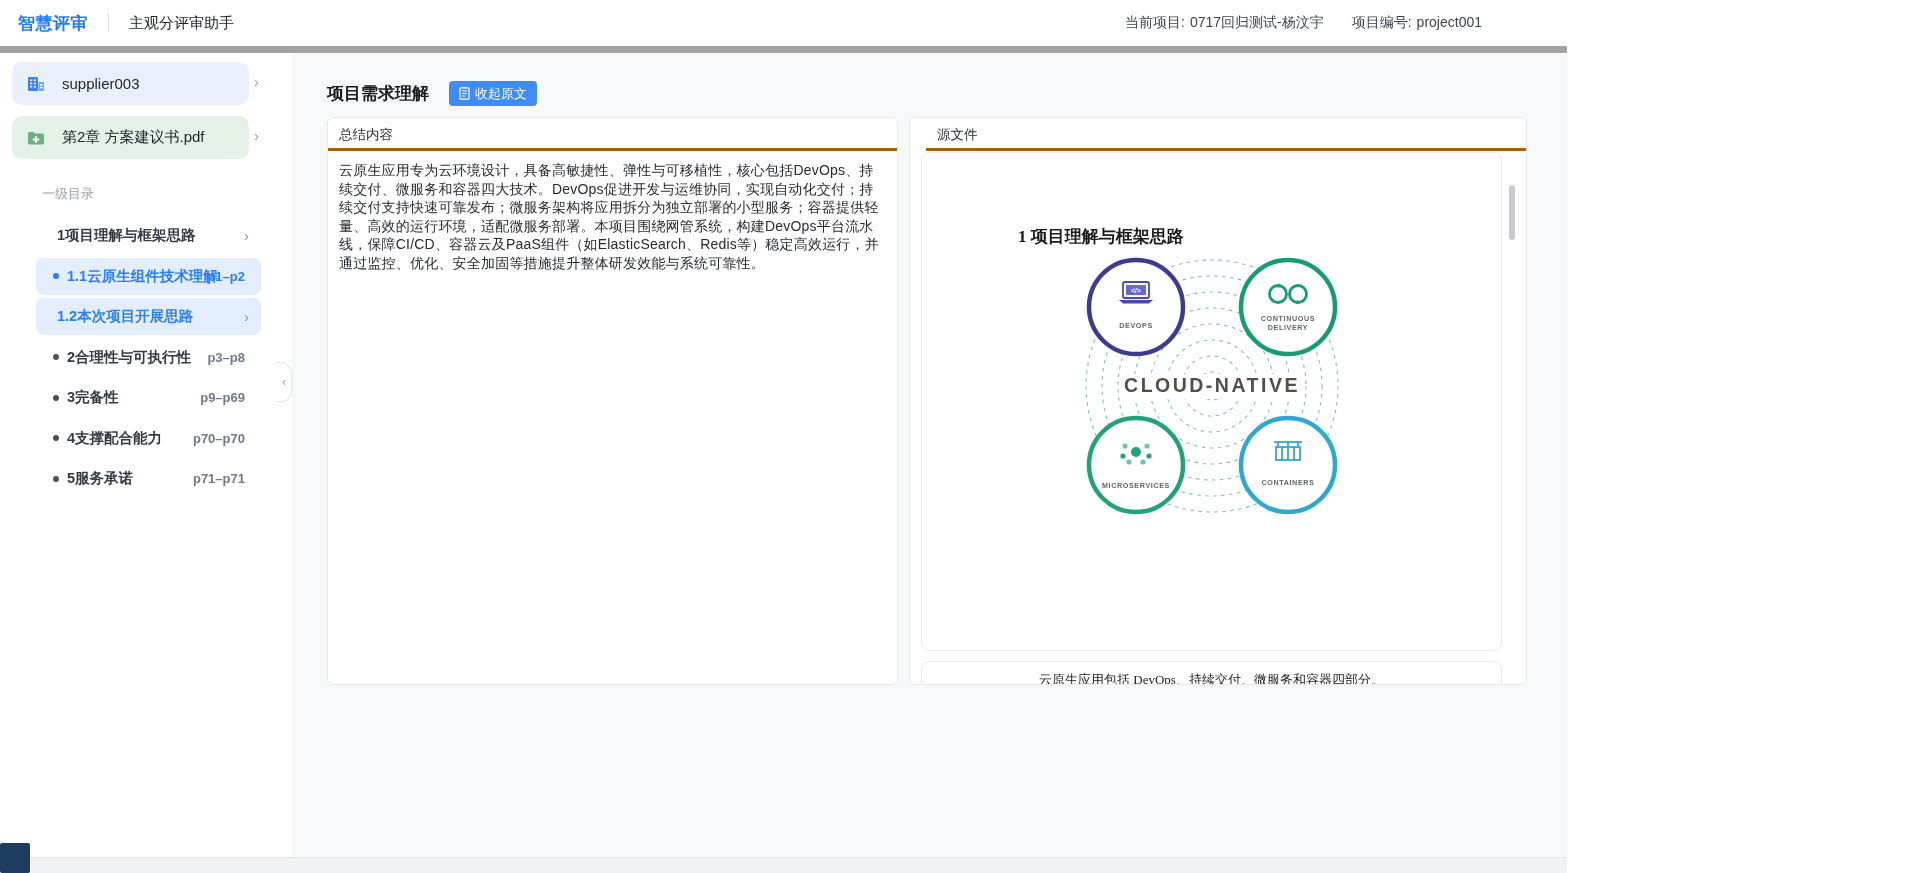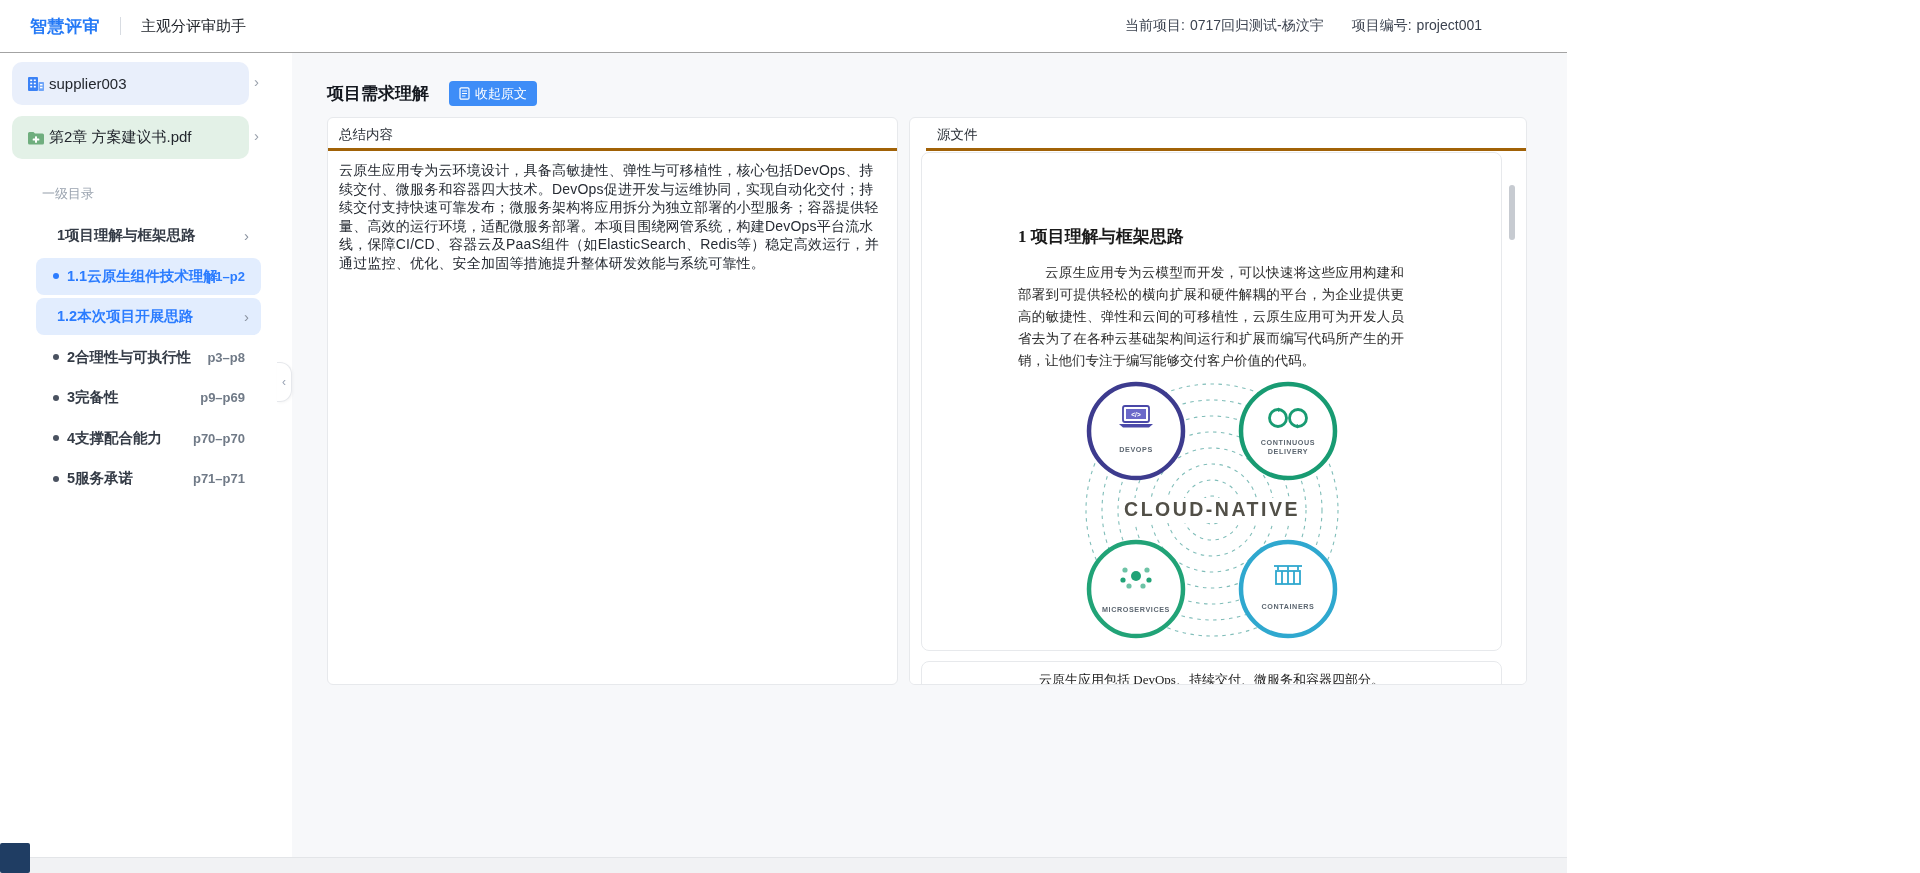--- a/index.html
+++ b/index.html
@@ -1,35 +1,35 @@
 <!DOCTYPE html>
 <html><head>
 <meta charset="utf-8">
 <style>
   * { margin:0; padding:0; box-sizing:border-box; }
   html,body { width:1920px; height:873px; background:#fff; font-family:"Liberation Sans","DejaVu Sans",sans-serif; }
   .app { position:relative; width:1567px; height:873px; background:#fff; overflow:hidden; }
 
   
   .hdr { position:absolute; top:0; left:0; width:1567px; height:53px; background:#fff;
-         border-bottom:1px solid #a3a3a3; display:flex; align-items:center; z-index:4;padding-left:12px; }
+         border-bottom:7px solid #a3a3a3; display:flex; align-items:center; z-index:4; }
   .logo { margin-left:18px; color:#2479F6; font-size:17px; font-weight:700; letter-spacing:.5px; }
   .hdr-div { width:1px; height:18px; background:#D8DCE2; margin:0 20px; }
   .app-title { font-size:15px; color:#20242B; font-weight:500; }
   .hdr-right { margin-left:auto; padding-right:85px; display:flex; gap:28px; font-size:14px; color:#3C4350; }
   .hdr-right .pair { display:flex; gap:5px; }
 
   
   .sidebar { position:absolute; top:53px; left:0; width:292px; height:804px; background:#fff; z-index:2; }
   .srow { position:relative; width:292px; }
   .pill { margin-left:12px; width:237px; height:43px; border-radius:10px; display:flex; align-items:center; cursor:pointer; }
   .pill-sup { margin-top:9px; background:#E9EFFB; }
   .pill-pdf { margin-top:11px; background:#E3F1E7; }
   .pill .p-ic { margin-left:14px; width:20px; height:20px; flex:0 0 auto; }
-  .pill .p-txt { margin-left:3px; font-size:15px; color:#23272E; font-weight:500; }
+  .pill .p-txt { margin-left:16px; font-size:15px; color:#23272E; font-weight:500; }
   .row-chev { position:absolute; left:254px; top:50%; margin-top:-9px; color:#9AA1AC; font-size:15px; line-height:18px; }
   .pill-sup + .row-chev, .srow .row-chev { top:auto; }
   .srow { height:auto; }
   .srow .row-chev { bottom:14px; }
 
   .dir-label { margin:26px 0 0 42px; font-size:13px; color:#9AA3AF; }
 
   .tree { margin-top:14px; }
   .trow { position:relative; margin:0 0 3.5px 36px; width:225px; height:37px; display:flex; align-items:center; border-radius:8px; cursor:pointer; }
   .trow.sel { background:#E2EDFE; }
@@ -199,21 +199,20 @@
       <div class="panel-hd">总结内容</div>
       <div class="panel-bd">云原生应用专为云环境设计，具备高敏捷性、弹性与可移植性，核心包括DevOps、持续交付、微服务和容器四大技术。DevOps促进开发与运维协同，实现自动化交付；持续交付支持快速可靠发布；微服务架构将应用拆分为独立部署的小型服务；容器提供轻量、高效的运行环境，适配微服务部署。本项目围绕网管系统，构建DevOps平台流水线，保障CI/CD、容器云及PaaS组件（如ElasticSearch、Redis等）稳定高效运行，并通过监控、优化、安全加固等措施提升整体研发效能与系统可靠性。</div>
     </section>
 
     <section class="panel panel-src">
       <div class="panel-hd">源文件</div>
       <div class="doc-area">
 
         <div class="pdf-page page1">
           <div class="doc-h1">1 项目理解与框架思路</div>
-          <p class="doc-p">云原生应用专为云模型而开发，可以快速将这些应用构建和部署到可提供轻松的横向扩展和硬件解耦的平台，为企业提供更高的敏捷性、弹性和云间的可移植性，云原生应用可为开发人员省去为了在各种云基础架构间运行和扩展而编写代码所产生的开销，让他们专注于编写能够交付客户价值的代码。</p>
 
           <svg class="diagram" width="300" height="268" viewBox="0 0 300 268">
             <g stroke="#57A8A2" fill="none" stroke-width="1.1" stroke-dasharray="3.5 4.5" opacity="0.75">
               <circle cx="150" cy="132" r="14"></circle>
                 <circle cx="150" cy="132" r="30"></circle>
               <circle cx="150" cy="132" r="46"></circle>
                 <circle cx="150" cy="132" r="62"></circle>
               <circle cx="150" cy="132" r="78"></circle>
                 <circle cx="150" cy="132" r="94"></circle>
               <circle cx="150" cy="132" r="110"></circle>

